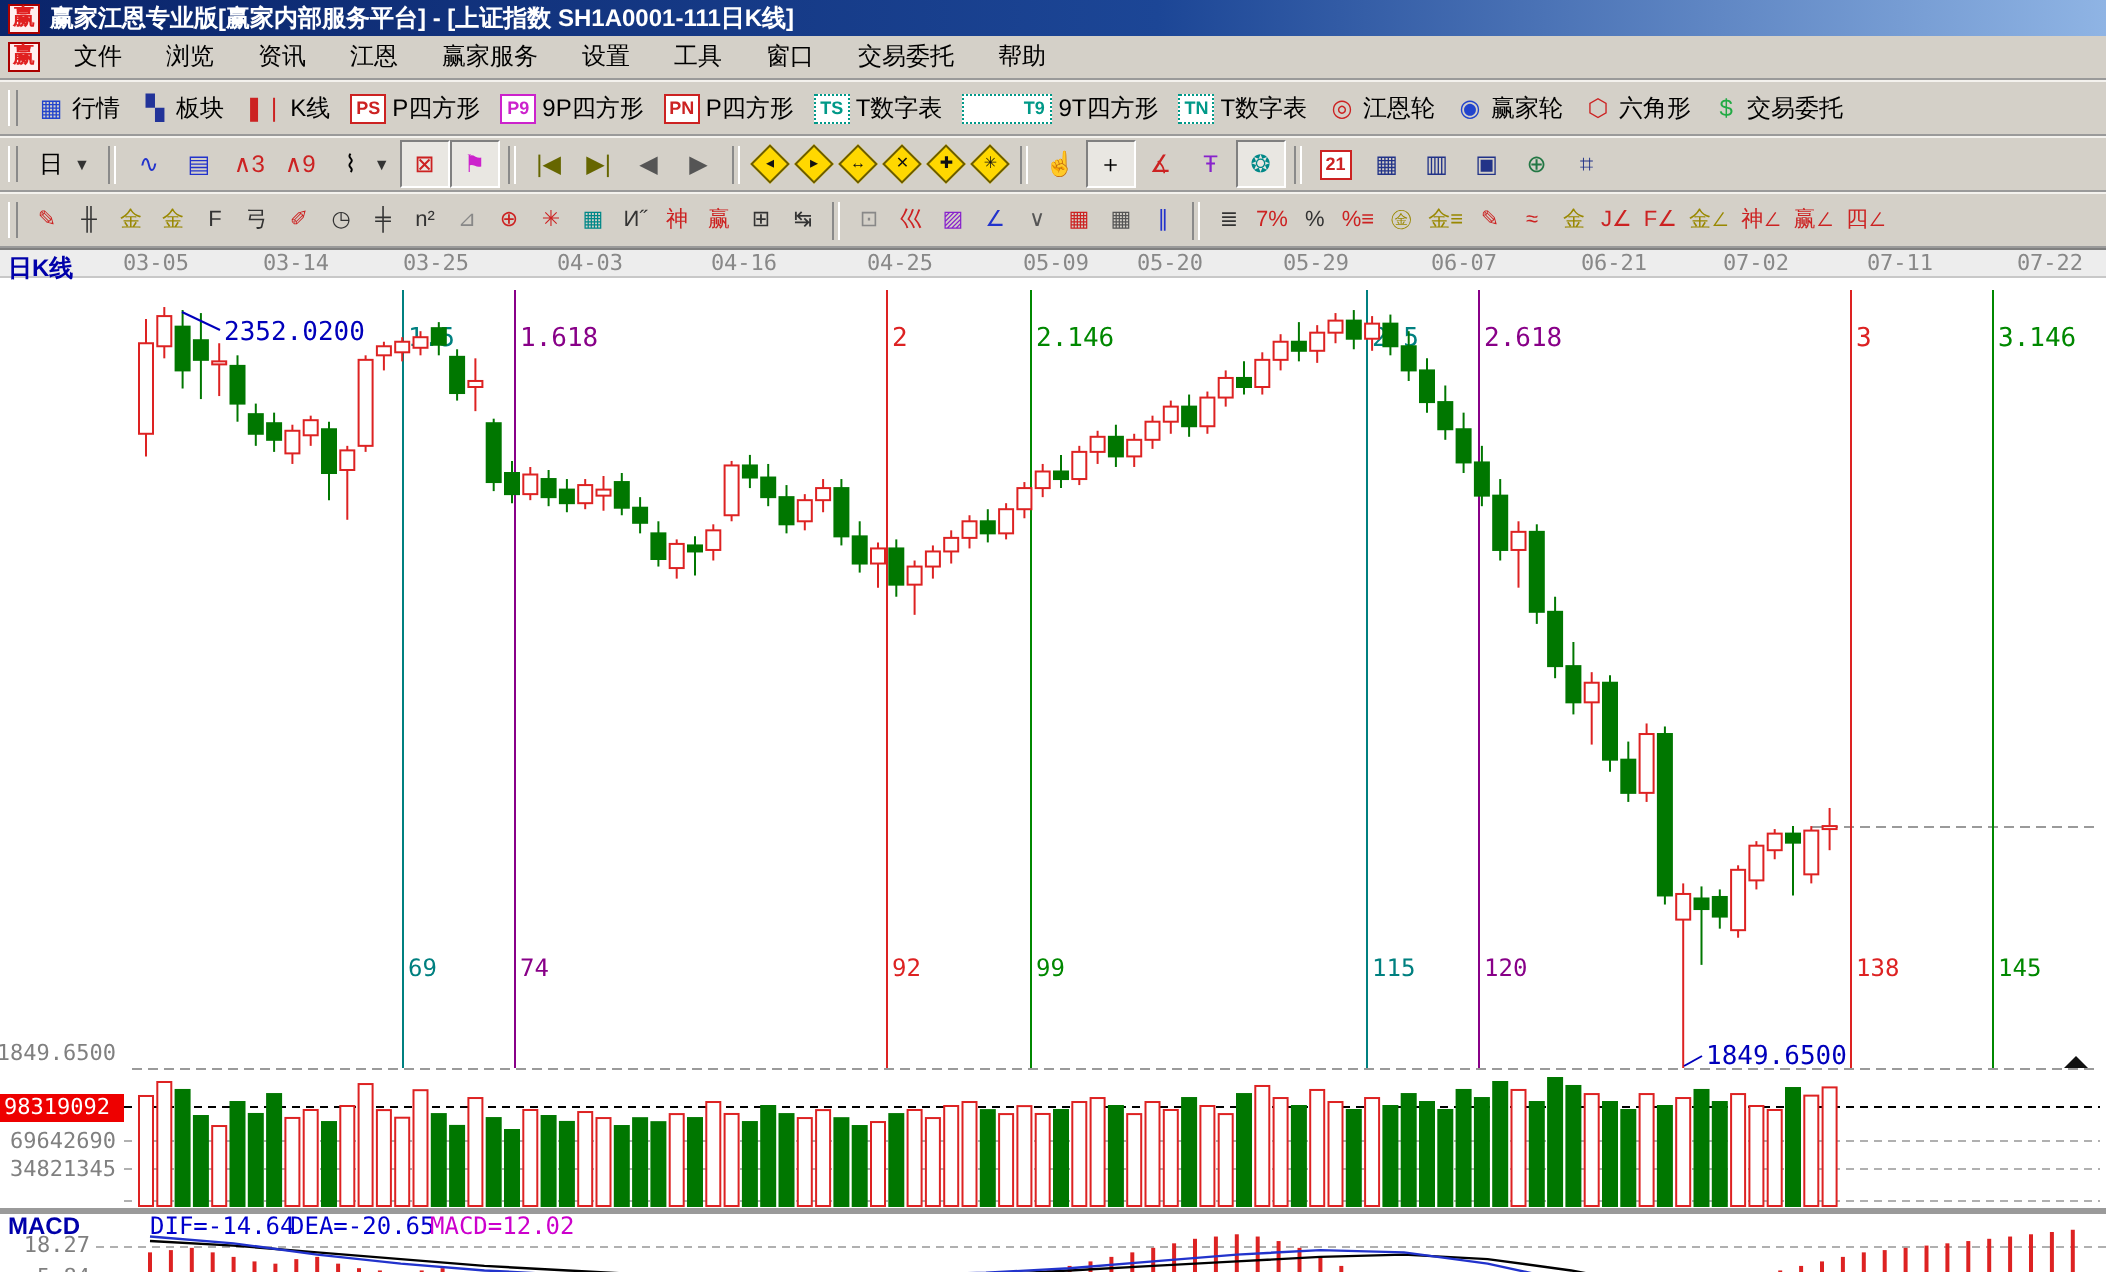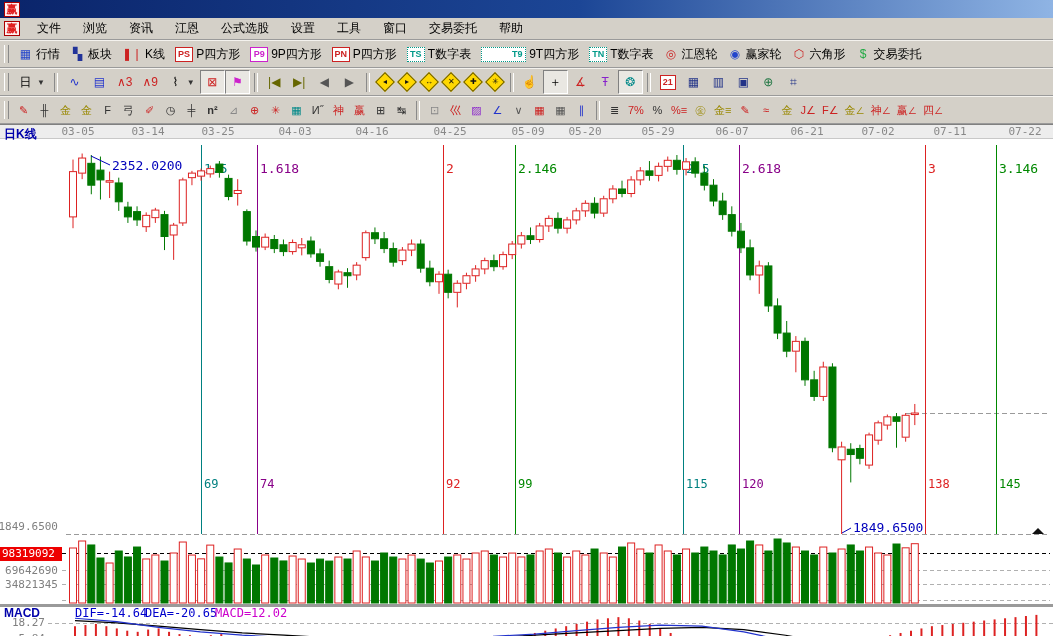--- a/index.html
+++ b/index.html
@@ -31,28 +31,29 @@
   .arrow{font-size:8px;color:#333;margin-left:1px}
   .chart-area{position:relative;width:1053px;height:517px;background:#fff;border-top:1px solid #808080}
   svg text{font-family:"DejaVu Sans Mono","Liberation Mono",monospace}
   svg text.cjk{font-family:"Liberation Sans",sans-serif}
 </style>
 </head>
 <body>
 
 <div class="titlebar">
   <span class="logo">赢</span>
+  <span>赢家江恩专业版[赢家内部服务平台] - [上证指数   SH1A0001-111日K线]</span>
 </div>
 <div id="menubar" class="menubar">
   <span class="logo">赢</span>
 <span class="menu-item">文件</span>
     <span class="menu-item">浏览</span>
     <span class="menu-item">资讯</span>
     <span class="menu-item">江恩</span>
-    <span class="menu-item">公式选股</span>
+    <span class="menu-item">赢家服务</span>
     <span class="menu-item">设置</span>
     <span class="menu-item">工具</span>
     <span class="menu-item">窗口</span>
     <span class="menu-item">交易委托</span>
     <span class="menu-item">帮助</span>
   </div>
 <div id="tb1" class="toolbar">
     <span class="grip"></span>
     <span class="tbtn">
       <span class="ticon" style="color: rgb(34, 68, 204);">▦</span>
@@ -226,21 +227,21 @@
     </span>
     <span class="tbtn" style="padding: 1px 2px;">
       <span class="ticon" style="color: rgb(204, 34, 34); font-size: 11px;">✐</span>
     </span>
     <span class="tbtn" style="padding: 1px 2px;">
       <span class="ticon" style="color: rgb(51, 51, 51); font-size: 11px;">◷</span>
     </span>
     <span class="tbtn" style="padding: 1px 2px;">
       <span class="ticon" style="color: rgb(51, 51, 51); font-size: 11px;">╪</span>
     </span>
-    <span class="tbtn" style="padding: 1px 2px; font-weight: bold;">
+    <span class="tbtn" style="padding: 1px 2px;">
       <span class="ticon" style="color: rgb(51, 51, 51); font-size: 11px;">n²</span>
     </span>
     <span class="tbtn" style="padding: 1px 2px;">
       <span class="ticon" style="color: rgb(136, 136, 136); font-size: 11px;">⊿</span>
     </span>
     <span class="tbtn" style="padding: 1px 2px;">
       <span class="ticon" style="color: rgb(204, 34, 34); font-size: 11px;">⊕</span>
     </span>
     <span class="tbtn" style="padding: 1px 2px;">
       <span class="ticon" style="color: rgb(204, 34, 34); font-size: 11px;">✳</span>

